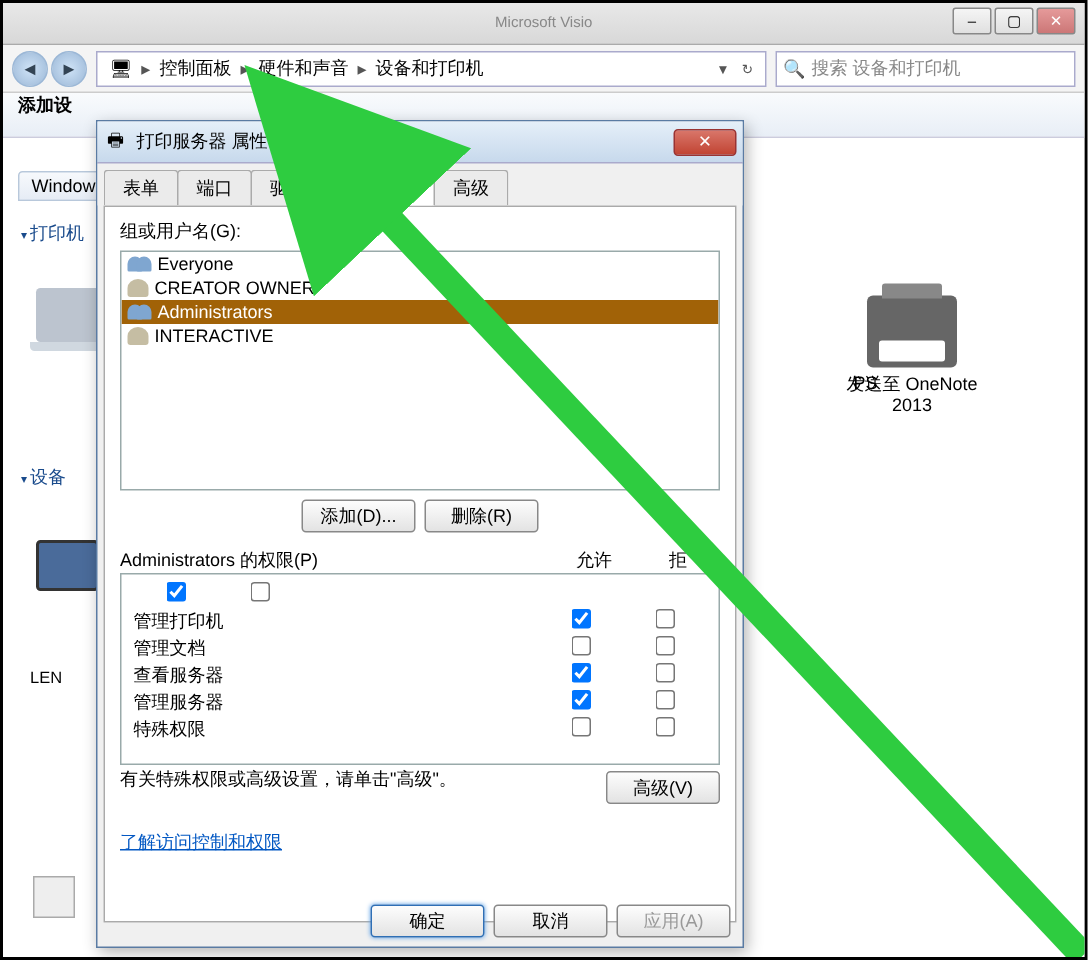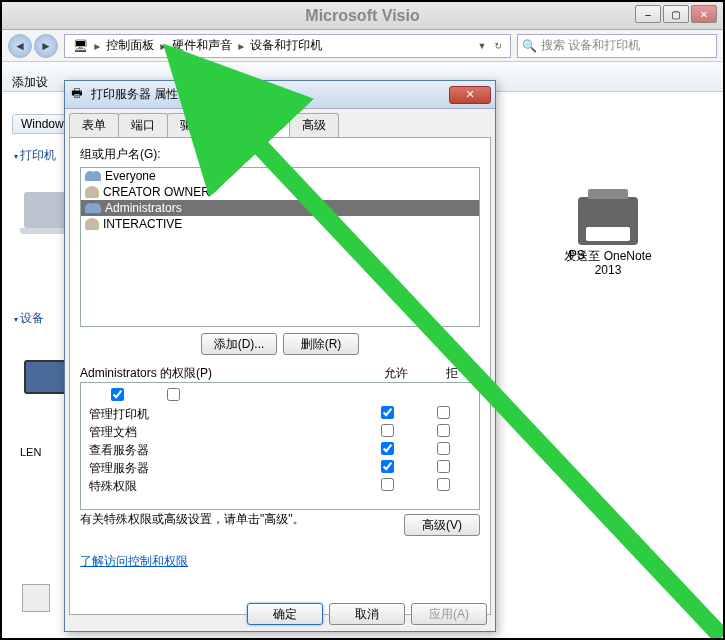--- a/index.html
+++ b/index.html
@@ -1,36 +1,36 @@
 <!DOCTYPE html>
 <html><head>
 <meta charset="utf-8">
 <style>
 * { margin: 0; padding: 0; box-sizing: border-box; font-family: 'Microsoft YaHei', 'Segoe UI', Tahoma, sans-serif; font-size: 12px; }
 body { background: #fff; width: 725px; height: 640px; position: relative; overflow: hidden; border: 2px solid #000; }
 
 
 .explorer { position: absolute; top: 0; left: 0; right: 0; bottom: 0; background: #fff; }
 .explorer-titlebar { height: 28px; background: linear-gradient(#e8e8e8, #d8d8d8); border-bottom: 1px solid #aaa; display: flex; align-items: center; position: relative; }
-.explorer-title { flex: 1; text-align: center; color: #888; font-size: 16px; font-weight: bold; }
+.explorer-title { flex: 1; text-align: center; color: #888; font-size: 10px; }
 .window-controls { position: absolute; right: 6px; top: 3px; display: flex; gap: 2px; }
 .winbtn { width: 26px; height: 18px; border: 1px solid #888; border-radius: 2px; display: flex; align-items: center; justify-content: center; font-size: 10px; background: linear-gradient(#f5f5f5,#e0e0e0); cursor: pointer; }
 .winbtn.close { background: linear-gradient(#e59a9a,#c77); color:#fff; }
 
 .explorer-nav { height: 32px; border-bottom: 1px solid #ccc; display: flex; align-items: center; padding: 2px 6px; gap: 6px; background: #f4f4f4; }
 .nav-arrows { display: flex; gap: 2px; }
 .nav-arrow { width: 24px; height: 24px; border-radius: 50%; border: 1px solid #9bb7d6; background: radial-gradient(#cfe3f7,#9bb7d6); display:flex; align-items:center; justify-content:center; color:#345; font-size:12px; cursor:pointer; }
 .breadcrumb { flex: 1; height: 24px; border: 1px solid #aac; background: #fff; display: flex; align-items: center; padding: 0 4px; }
 .bc-item { padding: 0 4px; }
 .bc-sep { padding: 0 2px; color:#555; }
 .bc-dd { padding: 0 4px; font-size: 9px; color:#555; }
 .searchbox { width: 200px; height: 24px; border: 1px solid #aac; background: #fff; display: flex; align-items: center; padding: 0 4px; color:#888; }
 .search-icon { margin-right:4px; }
 
-.explorer-toolbar { height: 30px; background: linear-gradient(#f9fbfd,#e8eef6); border-bottom:1px solid #ccd; padding: 0 10px; display:flex; align-items:flex-end; }
+.explorer-toolbar { height: 30px; background: linear-gradient(#f9fbfd,#e8eef6); border-bottom:1px solid #ccd; padding: 0 10px; display:flex; align-items:flex-start;font-weight:bold; }
 .sidebar-title { position:absolute; left:10px; top:112px; background: linear-gradient(#f7f9fc,#e6ecf5); border:1px solid #b8c8db; padding:2px 8px; border-top-left-radius:3px; border-top-right-radius:3px; }
 
 .category { position:absolute; left:12px; color:#1a4b8c; font-size:13px; }
 .cat-arrow{ font-size:8px; margin-right:2px;}
 .category.printers { top:145px; }
 .category.devices { top:308px; }
 
 .printer-item { position: absolute; right: 55px; top: 195px; width: 120px; text-align:center; }
 .printer-ico { width:60px; height:48px; margin:0 auto 4px; background:#666; border-radius:4px; position:relative; }
 .printer-ico::before{content:'';position:absolute;top:-8px;left:10px;right:10px;height:10px;background:#888;border-radius:2px 2px 0 0;}
@@ -53,21 +53,21 @@
 .dlg-close { width:42px; height:18px; background: linear-gradient(#d9766a,#c14433); border:1px solid #933; border-radius:3px; color:#fff; display:flex; align-items:center; justify-content:center; font-size:11px; cursor:pointer; }
 
 .tabs { display:flex; padding: 4px 4px 0 4px; background:#f0f0f0; }
 .tab { padding: 3px 12px; border:1px solid #aaa; border-bottom:none; background:#ebebeb; margin-right:-1px; cursor:pointer; border-top-left-radius:3px; border-top-right-radius:3px; }
 .tab.active { background:#fff; position:relative; z-index:2; }
 .tab-panel { border:1px solid #aaa; background:#fff; margin: 0 4px 4px 4px; padding:8px 10px; height: 478px; position:relative; }
 
 .section-label { margin-bottom:4px; }
 .groups-list { border:1px solid #9aa; background:#fff; height:160px; overflow:auto; }
 .group-row { display:flex; align-items:center; padding:1px 4px; font-family: 'Courier New', monospace; font-size:12px; gap:4px; }
-.group-row.selected { background:#737373; color:#fff; }
+.group-row.selected { background:#a16207; color:#fff; }
 .grp-ico-single { width:14px; height:12px; background:#c5bda3; border-radius:50% 50% 2px 2px; display:inline-block; position:relative;}
 .grp-ico-multi { width:16px; height:12px; display:inline-block; position:relative;}
 .grp-ico-multi::before,.grp-ico-multi::after{content:'';position:absolute;width:10px;height:10px;background:#7fa6d0;border-radius:50% 50% 1px 1px;}
 .grp-ico-multi::before{left:0;top:1px;}
 .grp-ico-multi::after{right:0;top:1px;}
 
 .btn-row { display:flex; justify-content:center; gap:6px; margin:6px 0 10px; }
 .win7btn { min-width:76px; height:22px; border:1px solid #888; background:linear-gradient(#fdfdfd,#e3e3e3); border-radius:3px; cursor:pointer; padding:0 8px; font-size:12px; }
 .win7btn:disabled{ color:#999; }
 

